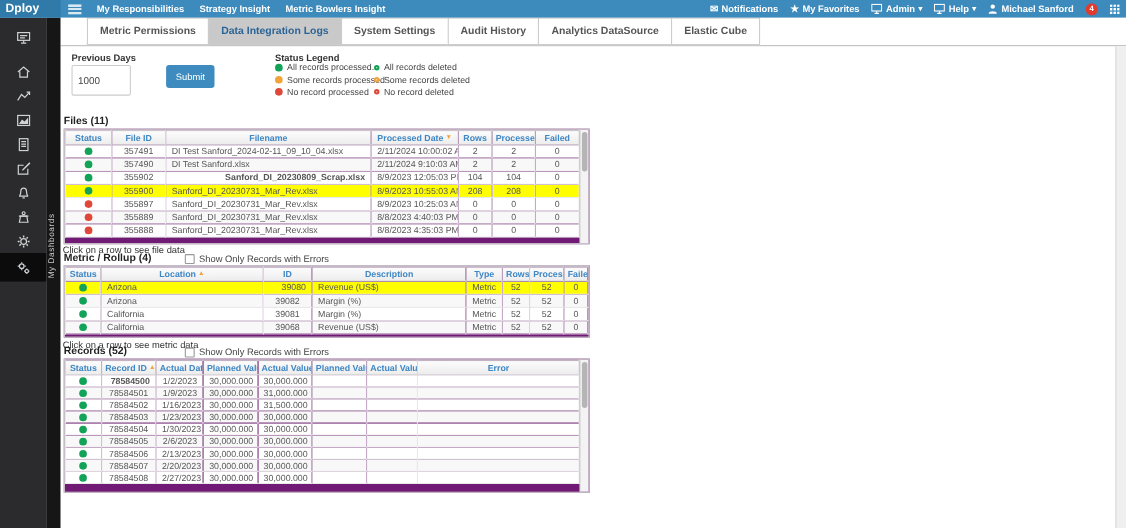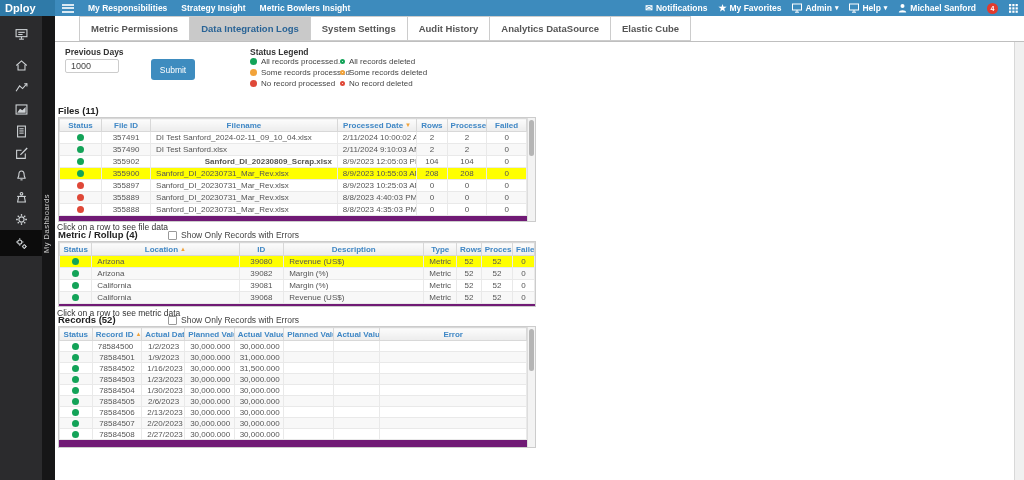--- a/index.html
+++ b/index.html
@@ -44,21 +44,21 @@
   #tabbar { position:absolute; left:55px; top:16px; width:969px; height:26px; background:#fff;
             border-bottom:1px solid #bfbfbf; display:flex; align-items:flex-end; padding-left:24px; }
   .tab { height:25px; line-height:24px; padding:0 11px; font-size:9.5px; font-weight:bold;
          color:#555; background:#fff; border:1px solid #ccc; border-right:none; cursor:pointer;
          white-space:nowrap; }
   .tab:last-child { border-right:1px solid #ccc; }
   .tab.active { background:#c9c9c9; color:#2a6496; }
 
   
   .lbl { position:absolute; font-size:8.5px; font-weight:bold; color:#333; }
-  #prev-days-input { position:absolute; left:65px; top:59px; width:54px; height:14px;
+  #prev-days-input { position:absolute; left:65px; top:59px; width:54px; height:28px;
                      border:1px solid #ccc; border-radius:2px; font-size:9px; color:#444;
                      padding-left:5px; font-family:"Liberation Sans",sans-serif; }
   #submit-btn { position:absolute; left:151px; top:59px; width:44px; height:21px;
                 background:#3e8cbf; color:#fff; border:none; border-radius:3px; font-size:8.5px;
                 cursor:pointer; font-family:"Liberation Sans",sans-serif; }
   .legend-col { position:absolute; top:57px; display:flex; flex-direction:column; gap:2px; }
   .litem { display:flex; align-items:center; gap:4px; font-size:8px; color:#444; height:9px; }
   .ldot { width:7px; height:7px; border-radius:50%; flex:0 0 auto; }
   .ldot.filled.green { background:#13a358; }
   .ldot.filled.orange { background:#f2a33a; }
@@ -422,21 +422,21 @@
             <th><span>Type</span></th>
             <th><span>Rows</span></th>
             <th><span>Processed</span></th>
             <th><span>Failed</span></th>
           </tr>
         </thead>
         <tbody>
           <tr class="hl">
             <td style="text-align: center;"><span class="dot green"></span></td>
             <td style="text-align: left;">Arizona</td>
-            <td style="text-align: center;">39080</td>
+            <td style="text-align: right;">39080</td>
             <td style="text-align: left;">Revenue (US$)</td>
             <td style="text-align: center;">Metric</td>
             <td style="text-align: center;">52</td>
             <td style="text-align: center;">52</td>
             <td style="text-align: center;">0</td>
           </tr>
           <tr>
             <td style="text-align: center;"><span class="dot green"></span></td>
             <td style="text-align: left;">Arizona</td>
             <td style="text-align: center;">39082</td>
@@ -496,21 +496,21 @@
             <th><span>Planned Value 1</span></th>
             <th><span>Actual Value 1</span></th>
             <th><span>Planned Value 2</span></th>
             <th><span>Actual Value 2</span></th>
             <th><span>Error</span></th>
           </tr>
         </thead>
         <tbody>
           <tr>
             <td style="text-align: center;"><span class="dot green"></span></td>
-            <td style="text-align: left;">78584500</td>
+            <td style="text-align: right; font-weight: bold;">78584500</td>
             <td style="text-align: right;">1/2/2023</td>
             <td style="text-align: right;">30,000.000</td>
             <td style="text-align: right;">30,000.000</td>
             <td style="text-align: right;"></td>
             <td style="text-align: right;"></td>
             <td style="text-align: left;"></td>
           </tr>
           <tr>
             <td style="text-align: center;"><span class="dot green"></span></td>
             <td style="text-align: center;">78584501</td>

